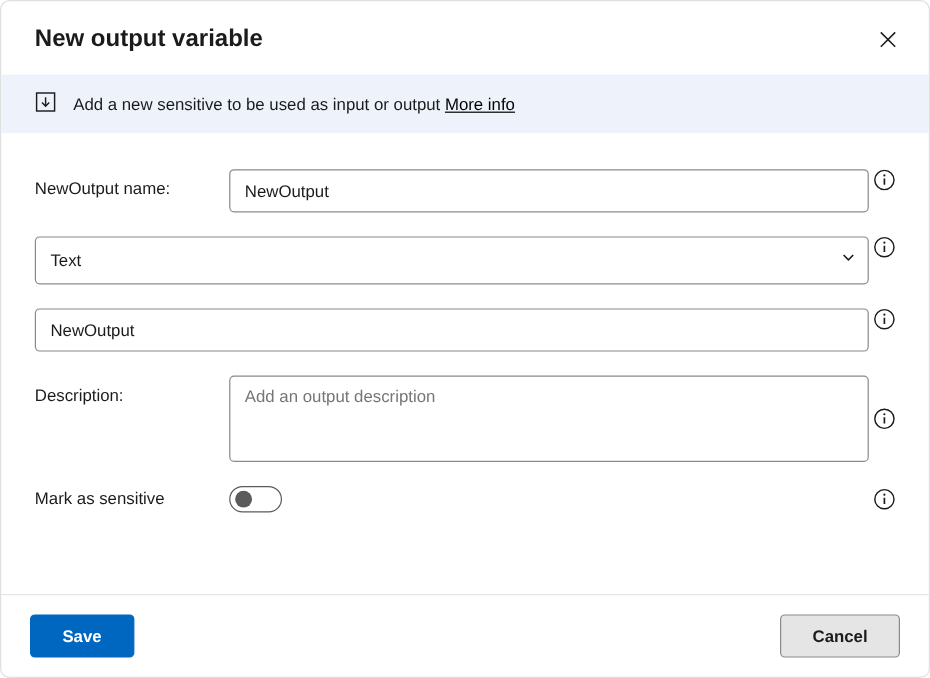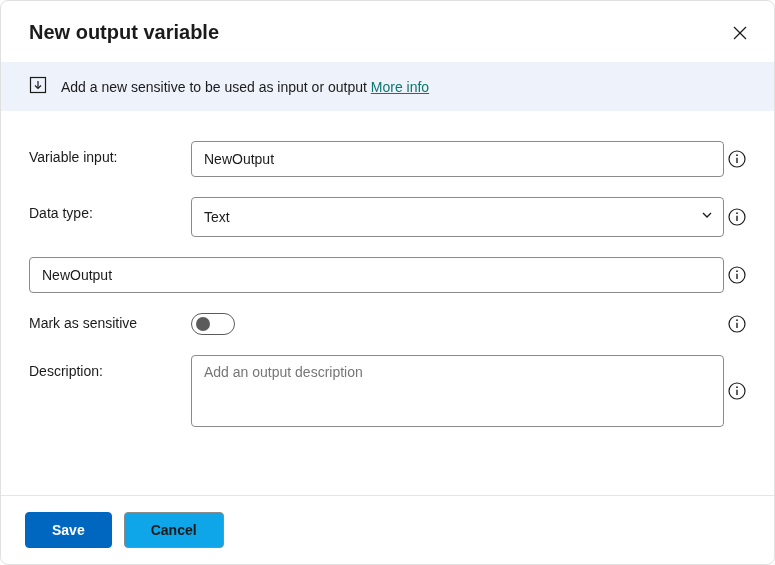--- a/index.html
+++ b/index.html
@@ -45,42 +45,42 @@
     .info-banner {
       background: #eef3fb;
       padding: 14px 28px;
       display: flex;
       align-items: center;
       gap: 14px;
       font-size: 14px;
       color: #1b1b1b;
     }
     .info-banner a {
-      color: #0f766e;
+      color: #000000;
       text-decoration: underline;
     }
     .form-body {
       padding: 30px 28px 10px 28px;
       flex: 1;
     }
     .form-row {
       display: flex;
       align-items: flex-start;
       margin-bottom: 20px;
     }
     .form-label {
       width: 162px;
       padding-top: 8px;
       font-size: 14px;
       color: #1b1b1b;
     }
     .form-control-wrap {
       flex: 1;
       display: flex;
-      align-items: center;
+      align-items: flex-start;
       gap: 4px;
     }
     .text-input {
       flex: 1;
       height: 36px;
       border: 1px solid #8a8a8a;
       border-radius: 4px;
       padding: 0 12px;
       font-size: 14px;
       font-family: inherit;
@@ -165,40 +165,40 @@
     .toggle-wrap {
       flex: 1;
       display: flex;
       align-items: center;
       justify-content: space-between;
     }
     .footer {
       border-top: 1px solid #e6e6e6;
       padding: 16px 24px;
       display: flex;
-      justify-content: flex-start;
-      gap: 12px;
+      justify-content: space-between;
+      gap: 24px;
     }
     .btn {
       height: 36px;
       padding: 0 26px;
       border-radius: 4px;
       font-size: 14px;
       font-weight: 600;
       font-family: inherit;
       cursor: pointer;
       border: 1px solid transparent;
     }
     .btn-primary {
       background: #0067c0;
       color: #fff;
       border-color: #0067c0;
     }
     .btn-secondary {
-      background: #0ea5e9;
+      background: #e5e5e5;
       color: #1b1b1b;
       border-color: #8a8a8a;
     }
   </style>
 </head>
 <body>
 
 <div class="dialog">
 
   <div class="header">
@@ -221,35 +221,34 @@
     </span>
     <span>
       <span>Add a new sensitive to be used as input or output</span>
       <a href="#">More info</a>
     </span>
   </div>
 
   <div class="form-body">
 
     <div class="form-row">
-      <div class="form-label">Variable input:</div>
+      <div class="form-label">NewOutput name:</div>
       <div class="form-control-wrap">
         <input type="text" class="text-input" value="NewOutput" style="">
         <span class="info-icon">
           <svg width="18" height="18" viewBox="0 0 18 18">
               <circle cx="9" cy="9" r="8" fill="none" stroke="#1b1b1b" stroke-width="1.2"></circle>
               <circle cx="9" cy="5.2" r="0.9" fill="#1b1b1b"></circle>
               <line x1="9" y1="7.8" x2="9" y2="13" stroke="#1b1b1b" stroke-width="1.4"></line>
             </svg>
         </span>
       </div>
     </div>
 
     <div class="form-row">
-      <div class="form-label">Data type:</div>
       <div class="form-control-wrap">
         <div class="select-wrap">
           <div class="select-input">
             <span>Text</span>
           </div>
           <span class="chevron">
             <svg width="14" height="14" viewBox="0 0 14 14">
                 <polyline points="3,5 7,9 11,5" fill="none" stroke="#1b1b1b" stroke-width="1.3"></polyline>
               </svg>
           </span>
@@ -270,50 +269,50 @@
         <span class="info-icon">
           <svg width="18" height="18" viewBox="0 0 18 18">
               <circle cx="9" cy="9" r="8" fill="none" stroke="#1b1b1b" stroke-width="1.2"></circle>
               <circle cx="9" cy="5.2" r="0.9" fill="#1b1b1b"></circle>
               <line x1="9" y1="7.8" x2="9" y2="13" stroke="#1b1b1b" stroke-width="1.4"></line>
             </svg>
         </span>
       </div>
     </div>
 
+    <div class="form-row">
+      <div class="form-label">Description:</div>
+      <div class="form-control-wrap">
+        <textarea class="textarea-input" placeholder="Add an output description" style=""></textarea>
+        <span class="info-icon info-icon-textarea">
+          <svg width="18" height="18" viewBox="0 0 18 18">
+              <circle cx="9" cy="9" r="8" fill="none" stroke="#1b1b1b" stroke-width="1.2"></circle>
+              <circle cx="9" cy="5.2" r="0.9" fill="#1b1b1b"></circle>
+              <line x1="9" y1="7.8" x2="9" y2="13" stroke="#1b1b1b" stroke-width="1.4"></line>
+            </svg>
+        </span>
+      </div>
+    </div>
+
     <div class="form-row toggle-row">
       <div class="form-label">Mark as sensitive</div>
       <div class="toggle-wrap">
         <div class="toggle">
           <div class="toggle-knob"></div>
         </div>
         <span class="info-icon">
           <svg width="18" height="18" viewBox="0 0 18 18">
               <circle cx="9" cy="9" r="8" fill="none" stroke="#1b1b1b" stroke-width="1.2"></circle>
               <circle cx="9" cy="5.2" r="0.9" fill="#1b1b1b"></circle>
               <line x1="9" y1="7.8" x2="9" y2="13" stroke="#1b1b1b" stroke-width="1.4"></line>
             </svg>
         </span>
       </div>
     </div>
 
-    <div class="form-row">
-      <div class="form-label">Description:</div>
-      <div class="form-control-wrap">
-        <textarea class="textarea-input" placeholder="Add an output description" style=""></textarea>
-        <span class="info-icon info-icon-textarea">
-          <svg width="18" height="18" viewBox="0 0 18 18">
-              <circle cx="9" cy="9" r="8" fill="none" stroke="#1b1b1b" stroke-width="1.2"></circle>
-              <circle cx="9" cy="5.2" r="0.9" fill="#1b1b1b"></circle>
-              <line x1="9" y1="7.8" x2="9" y2="13" stroke="#1b1b1b" stroke-width="1.4"></line>
-            </svg>
-        </span>
-      </div>
-    </div>
-
   </div>
 
   <div class="footer">
     <button class="btn btn-primary">Save</button>
     <button class="btn btn-secondary">Cancel</button>
   </div>
 
 </div>
 
 </body></html>

